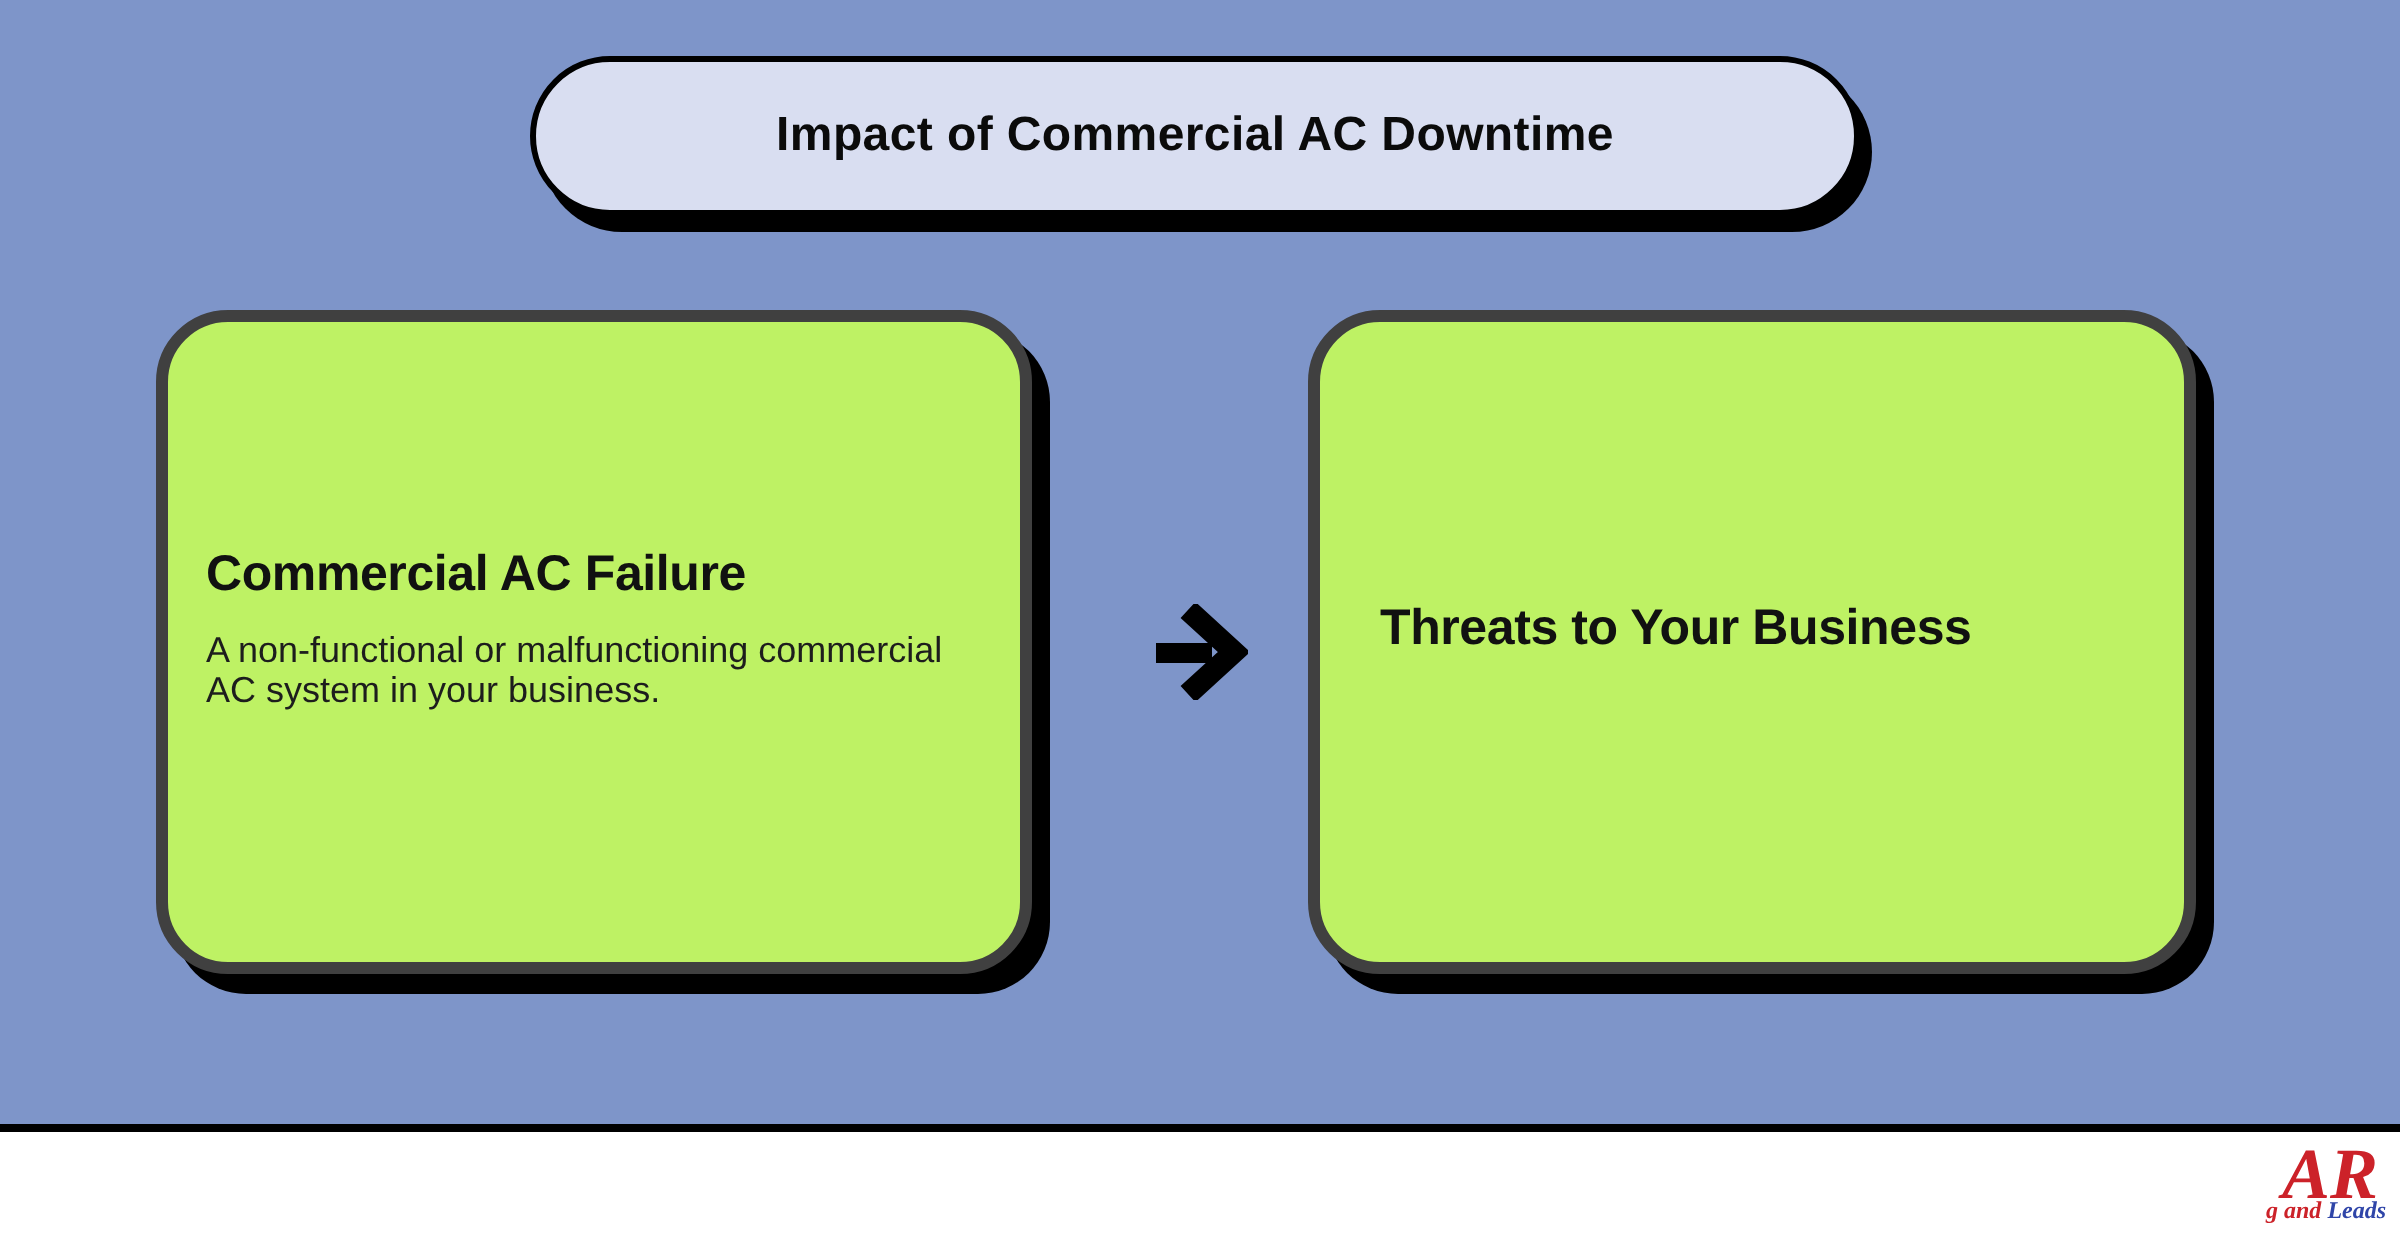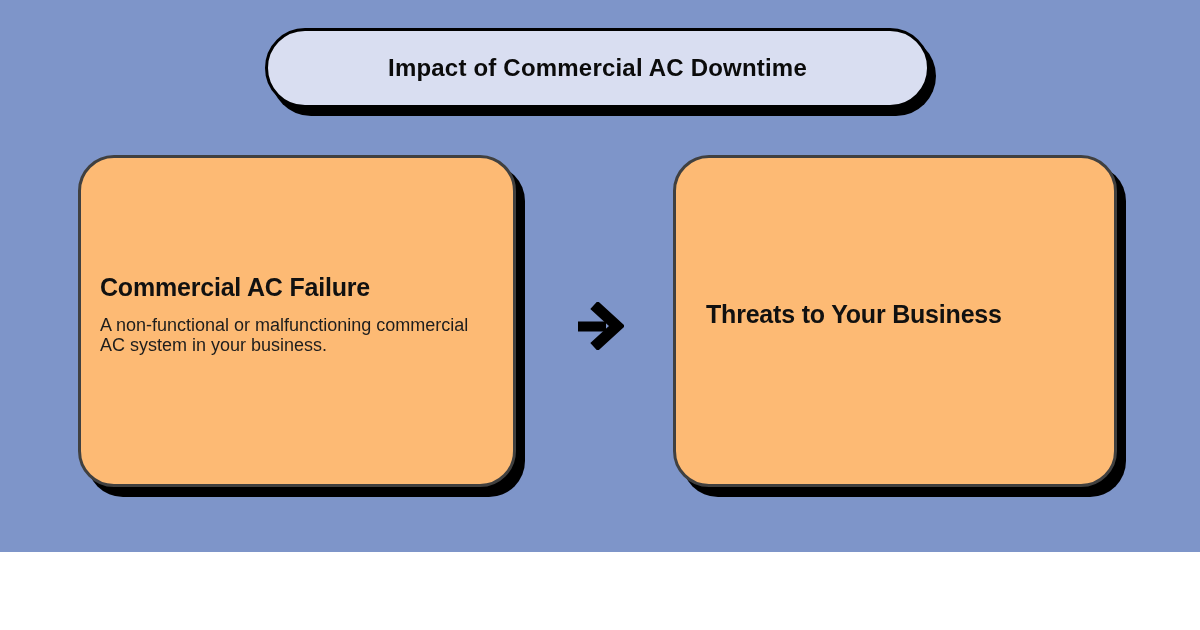--- a/index.html
+++ b/index.html
@@ -2,21 +2,21 @@
 <html><head>
 <meta charset="utf-8">
 <style>
   * { margin: 0; padding: 0; box-sizing: border-box; }
   html, body { width: 1200px; height: 630px; }
   body { font-family: "Liberation Sans", sans-serif; }
 
   .canvas {
     position: relative;
     width: 1200px;
-    height: 552px;
+    height: 630px;
     background: #7E95C9;
     overflow: hidden;
   }
 
   
   .title-pill {
     position: absolute;
     left: 265px;
     top: 28px;
     width: 665px;
@@ -34,30 +34,30 @@
     font-weight: bold;
     color: #0b0b0b;
     letter-spacing: 0.2px;
   }
 
   
   .card {
     position: absolute;
     top: 155px;
     height: 332px;
-    background: #fdba74;
-    border: 3px solid #404040;
+    background: #bef264;
+    border: 6px solid #404040;
     border-radius: 36px;
     box-shadow: 9px 10px 0 0 #000;
     display: flex;
     flex-direction: column;
     justify-content: center;
   }
   .card-left  { left: 78px;  width: 438px; padding: 0 20px 14px 19px; }
-  .card-right { left: 673px; width: 444px; padding: 0 20px 0 30px; }
+  .card-right { left: 654px; width: 444px; padding: 0 20px 0 30px; }
 
   .card h2 {
     font-size: 25px;
     font-weight: bold;
     color: #111;
     margin-bottom: 13px;
     letter-spacing: -0.2px;
   }
   .card p {
     font-size: 18px;

